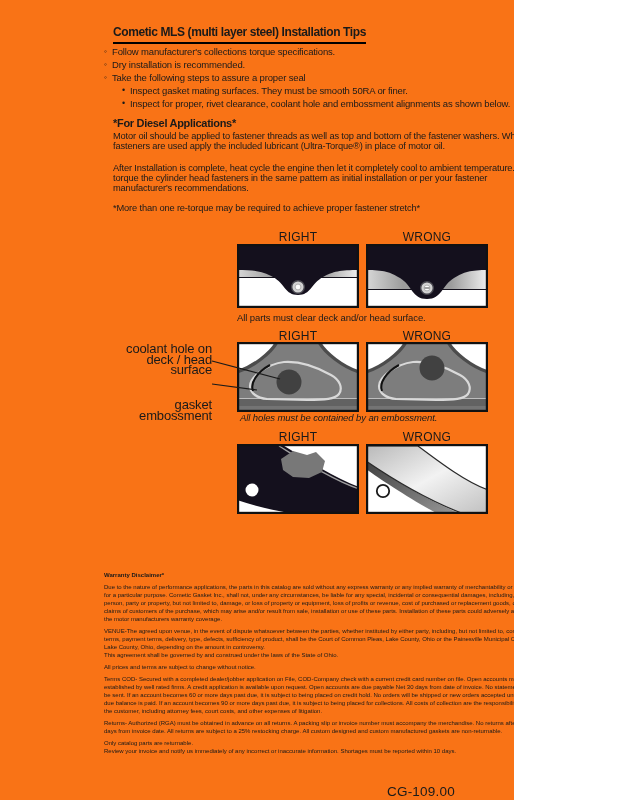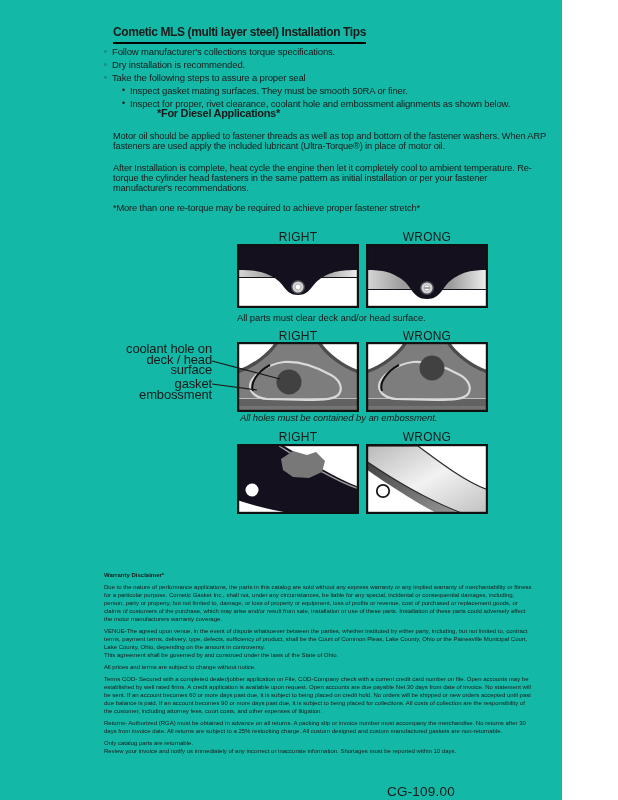--- a/index.html
+++ b/index.html
@@ -1,16 +1,16 @@
 <!DOCTYPE html>
 <html><head>
 <meta charset="utf-8">
 <style>
   html,body{margin:0;padding:0;background:#fff;}
-  .page{position:relative;width:562px;height:800px;background:#14b8a6;overflow:hidden;
+  .page{position:relative;width:514px;height:800px;background:#f97316;overflow:hidden;
         font-family:"Liberation Sans",sans-serif;color:#1a1a1a;}
   .abs{position:absolute;}
   .title{font-size:12px;font-weight:bold;letter-spacing:-0.4px;
          border-bottom:2px solid #000;padding-bottom:3px;white-space:nowrap;}
   .bullet{display:flex;font-size:9.5px;letter-spacing:-0.15px;line-height:11px;white-space:nowrap;}
   .bullet .mark{width:8px;flex:0 0 8px;font-size:8.5px;}
   .subbullet .mark{font-size:9px;}
   .h2{font-size:11px;font-weight:bold;letter-spacing:-0.3px;white-space:nowrap;}
   .body{font-size:9.3px;letter-spacing:-0.15px;line-height:10px;}
   .dlabel{width:122px;text-align:center;font-size:12px;letter-spacing:0.2px;}
@@ -63,21 +63,21 @@
   </div>
   <div class="abs bullet subbullet" style="left:122px;top:85px;">
     <span class="mark">•</span>
     <span>Inspect gasket mating surfaces.  They must be smooth 50RA or finer.</span>
   </div>
   <div class="abs bullet subbullet" style="left:122px;top:98px;">
     <span class="mark">•</span>
     <span>Inspect for proper, rivet clearance, coolant hole and embossment alignments as shown below.</span>
   </div>
 
-  <div class="abs h2" style="left:113px;top:107px;margin-left:44px;">*For Diesel Applications*</div>
+  <div class="abs h2" style="left:113px;top:117px;">*For Diesel Applications*</div>
   <div class="abs body" style="left:113px;top:131px;width:436px;">Motor oil should be applied to fastener threads as well as top and bottom of the fastener washers. When ARP fasteners are used apply the included lubricant (Ultra-Torque®) in place of motor oil.</div>
   <div class="abs body" style="left:113px;top:203px;width:440px;">*More than one re-torque may be required to achieve proper fastener stretch*</div>
   <div class="abs body" style="left:113px;top:163px;width:420px;">After Installation is complete, heat cycle the engine then let it completely cool to ambient temperature. Re-torque the cylinder head fasteners in the same pattern as initial installation or per your fastener manufacturer's recommendations.</div>
 
   <div class="abs dlabel" style="left:237px;top:230px;">RIGHT</div>
   <div class="abs dlabel" style="left:366px;top:230px;">WRONG</div>
 
   <svg class="abs" style="left:237px;top:244px;" width="122" height="64" viewBox="0 0 122 64">
     <rect x="0" y="0" width="122" height="64" fill="#ffffff"></rect>
     <rect x="1" y="26" width="120" height="8" fill="url(#gband)"></rect>
@@ -131,21 +131,21 @@
     <path d="M47,20 C62,19 78,24 94,33 C103,38 106,46 102,52 C98,57 88,58 70,58 L30,57 C20,56 13,51 13,44 C13,35 30,22 47,20 Z" fill="none" stroke="#d9d9d9" stroke-width="2.2"></path>
     <path d="M16,49 C13,41 20,30 33,23" fill="none" stroke="#111" stroke-width="2"></path>
     <circle cx="66" cy="26" r="12.5" fill="#414141"></circle>
     <rect x="1" y="1" width="120" height="68" fill="none" stroke="#111" stroke-width="2.4"></rect>
   </svg>
 
   <div class="abs ann" style="left:120px;top:344px;">
     <div>coolant hole on</div>
     <div>deck / head surface</div>
   </div>
-  <div class="abs ann" style="left:120px;top:379px;">gasket embossment</div>
+  <div class="abs ann" style="left:120px;top:400px;">gasket embossment</div>
 
   <svg class="abs" style="left:210px;top:353px;" width="80" height="42" viewBox="0 0 80 42">
     <line x1="2" y1="8" x2="70" y2="26" stroke="#1a1a1a" stroke-width="1.1"></line>
     <line x1="2" y1="31" x2="47" y2="37" stroke="#1a1a1a" stroke-width="1.1"></line>
   </svg>
 
   <div class="abs caption" style="left:240px;top:412px;font-style:italic;">All holes must be contained by an embossment.</div>
 
   <div class="abs dlabel" style="left:237px;top:430px;">RIGHT</div>
   <div class="abs dlabel" style="left:366px;top:430px;">WRONG</div>

